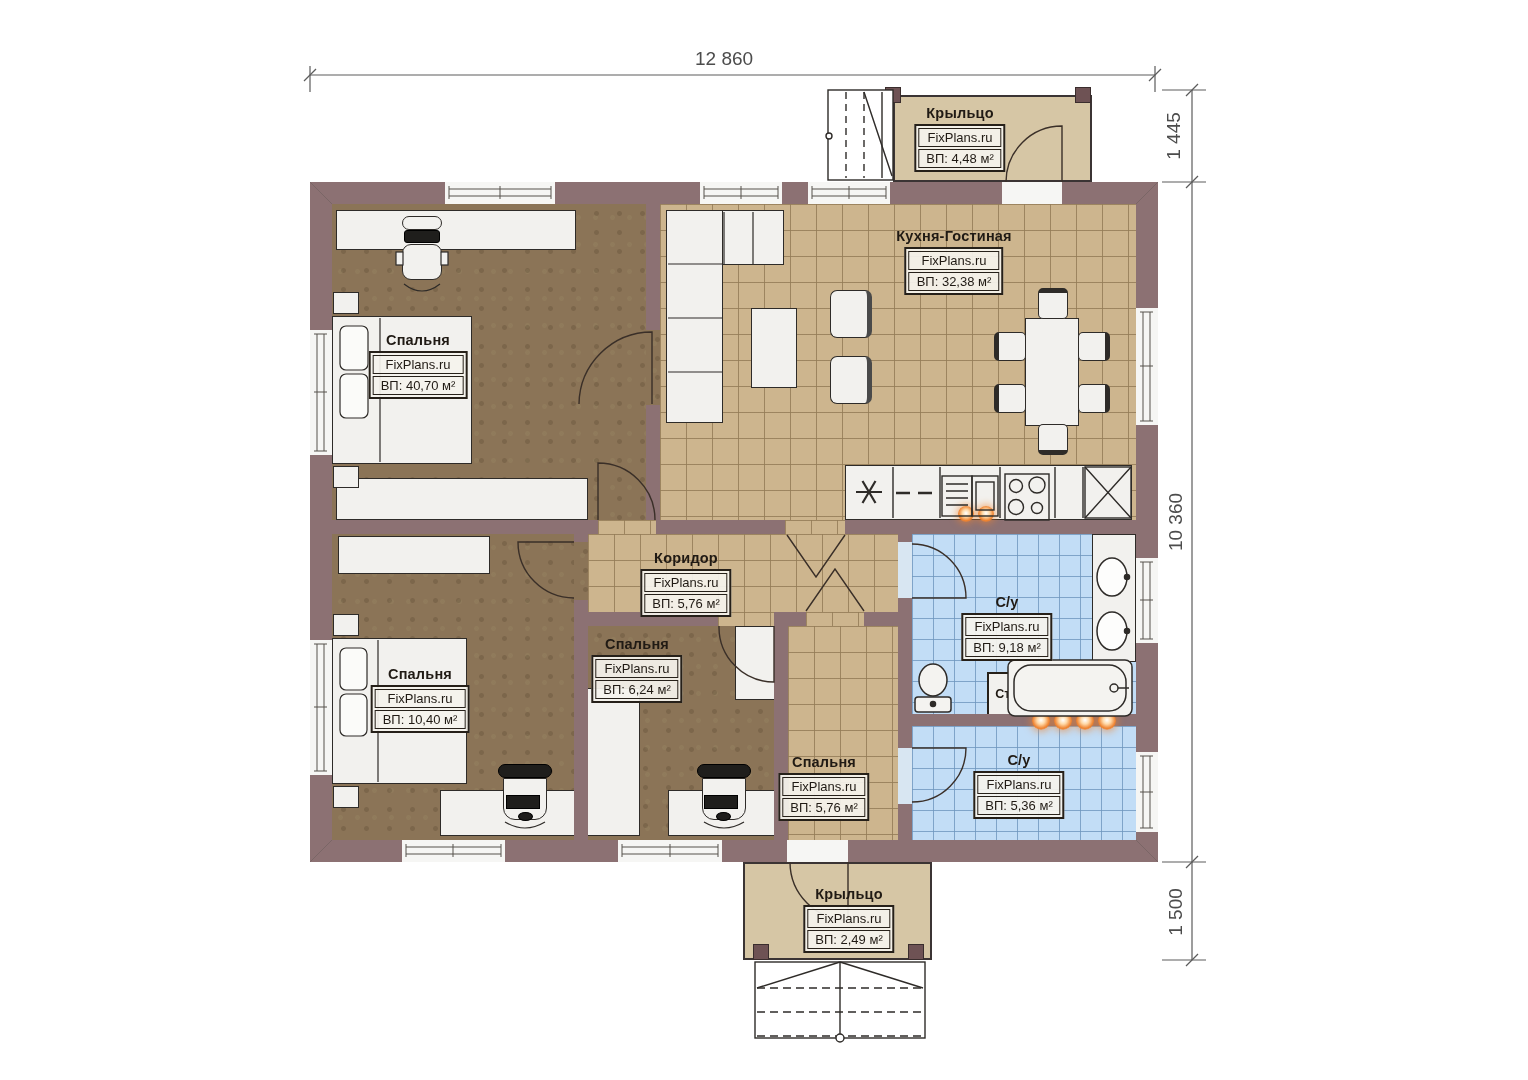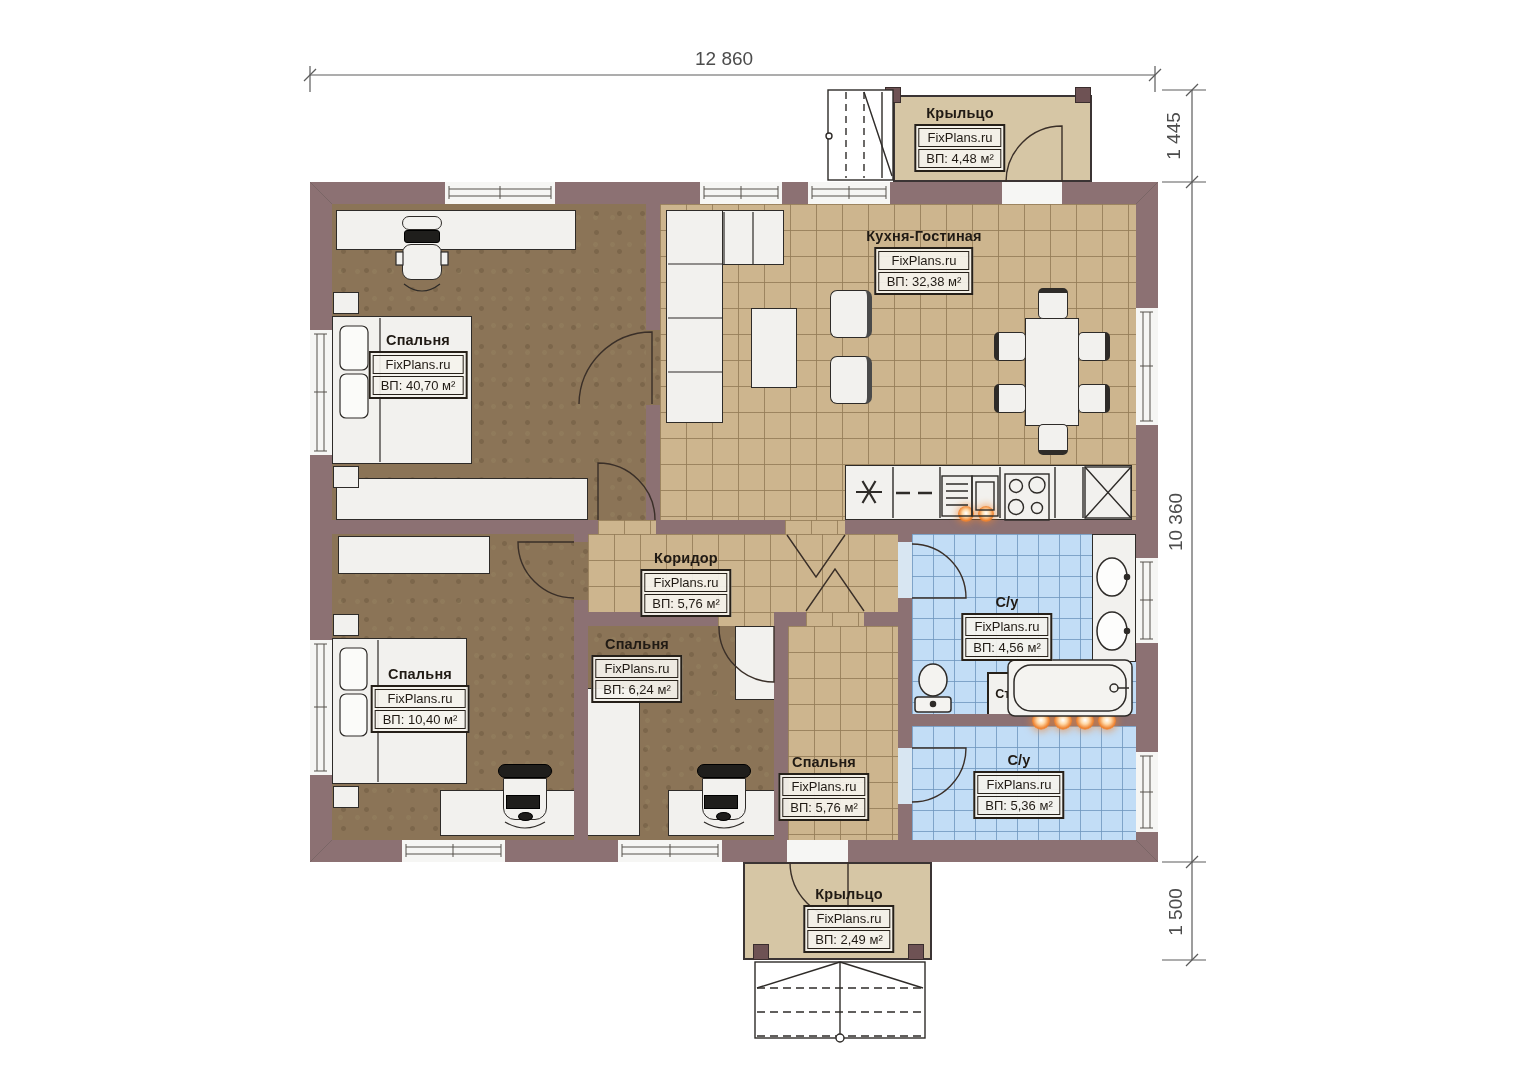--- a/index.html
+++ b/index.html
@@ -301,21 +301,21 @@
   <div class="dim v" style="left:1176px;top:912px">1 500</div>
 
   <div class="room-label" style="left:960px;top:105px">
     <div class="rl-name">Крыльцо</div>
     <div class="rl-box">
       <div class="rl-row">FixPlans.ru</div>
       <div class="rl-row">ВП: 4,48 м²</div>
     </div>
   </div>
 
-  <div class="room-label" style="left:924px;top:228px">
+  <div class="room-label" style="left:954px;top:228px">
     <div class="rl-name">Кухня-Гостиная</div>
     <div class="rl-box">
       <div class="rl-row">FixPlans.ru</div>
       <div class="rl-row">ВП: 32,38 м²</div>
     </div>
   </div>
 
   <div class="room-label" style="left:418px;top:332px">
     <div class="rl-name">Спальня</div>
     <div class="rl-box">
@@ -345,21 +345,21 @@
     <div class="rl-box">
       <div class="rl-row">FixPlans.ru</div>
       <div class="rl-row">ВП: 10,40 м²</div>
     </div>
   </div>
 
   <div class="room-label" style="left:1007px;top:594px">
     <div class="rl-name">С/у</div>
     <div class="rl-box">
       <div class="rl-row">FixPlans.ru</div>
-      <div class="rl-row">ВП: 4,56 м²</div>
+      <div class="rl-row">ВП: 9,18 м²</div>
     </div>
   </div>
 
   <div class="room-label" style="left:824px;top:754px">
     <div class="rl-name">Спальня</div>
     <div class="rl-box">
       <div class="rl-row">FixPlans.ru</div>
       <div class="rl-row">ВП: 5,76 м²</div>
     </div>
   </div>

